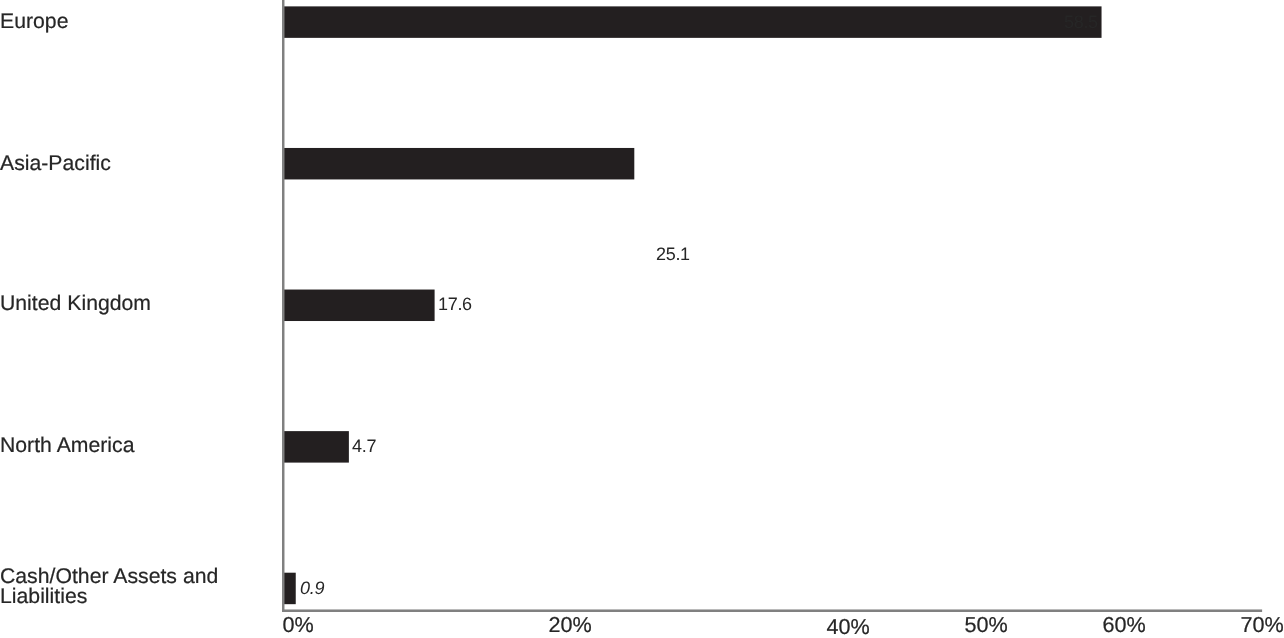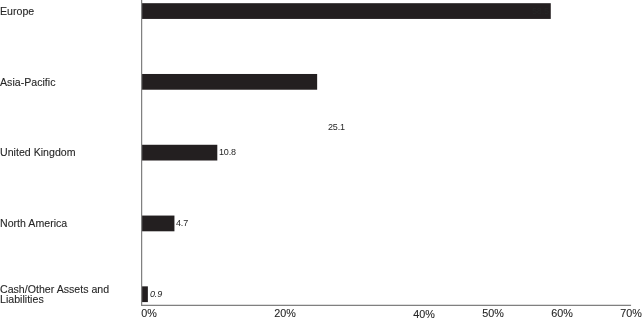--- a/index.html
+++ b/index.html
@@ -50,21 +50,21 @@
 
   <div class="cat-label" style="top: 10.76px; color: rgb(38, 38, 38);">Europe</div>
   <div class="cat-label" style="top: 81.55px; color: rgb(38, 38, 38);">Asia-Pacific</div>
   <div class="cat-label" style="top: 152.34px; color: rgb(38, 38, 38);">United Kingdom</div>
   <div class="cat-label" style="top: 223.13px; color: rgb(38, 38, 38);">North America</div>
   <div class="cat-label" style="top: 293.92px; color: rgb(38, 38, 38);">Cash/Other Assets and
 Liabilities</div>
 
   <div class="val-label" style="left: 532px; top: 5.76px; color: rgb(38, 38, 38);">58.5</div>
   <div class="val-label" style="left: 328px; top: 76.55px; color: rgb(38, 38, 38); margin-top: 45px;">25.1</div>
-  <div class="val-label" style="left: 219.2px; top: 147.34px; color: rgb(38, 38, 38);">10.8</div>
+  <div class="val-label" style="left: 219.2px; top: 147.34px; color: rgb(38, 38, 38);">17.6</div>
   <div class="val-label" style="left: 176.34px; top: 218.13px; color: rgb(38, 38, 38);">4.7</div>
   <div class="val-label" style="left: 149.77px; top: 288.92px; color: rgb(38, 38, 38); font-style: italic;">0.9</div>
 
   <div class="tick-label" style="left: 109.3px; top: 306.9px; color: rgb(38, 38, 38);">0%</div>
   <div class="tick-label" style="left: 245.32px; top: 306.9px; color: rgb(38, 38, 38);">20%</div>
   <div class="tick-label" style="left: 383.54px; top: 308px; color: rgb(38, 38, 38);">40%</div>
   <div class="tick-label" style="left: 452.65px; top: 306.9px; color: rgb(38, 38, 38);">50%</div>
   <div class="tick-label" style="left: 521.76px; top: 306.9px; color: rgb(38, 38, 38);">60%</div>
   <div class="tick-label" style="left: 590.87px; top: 306.9px; color: rgb(38, 38, 38);">70%</div>
 

